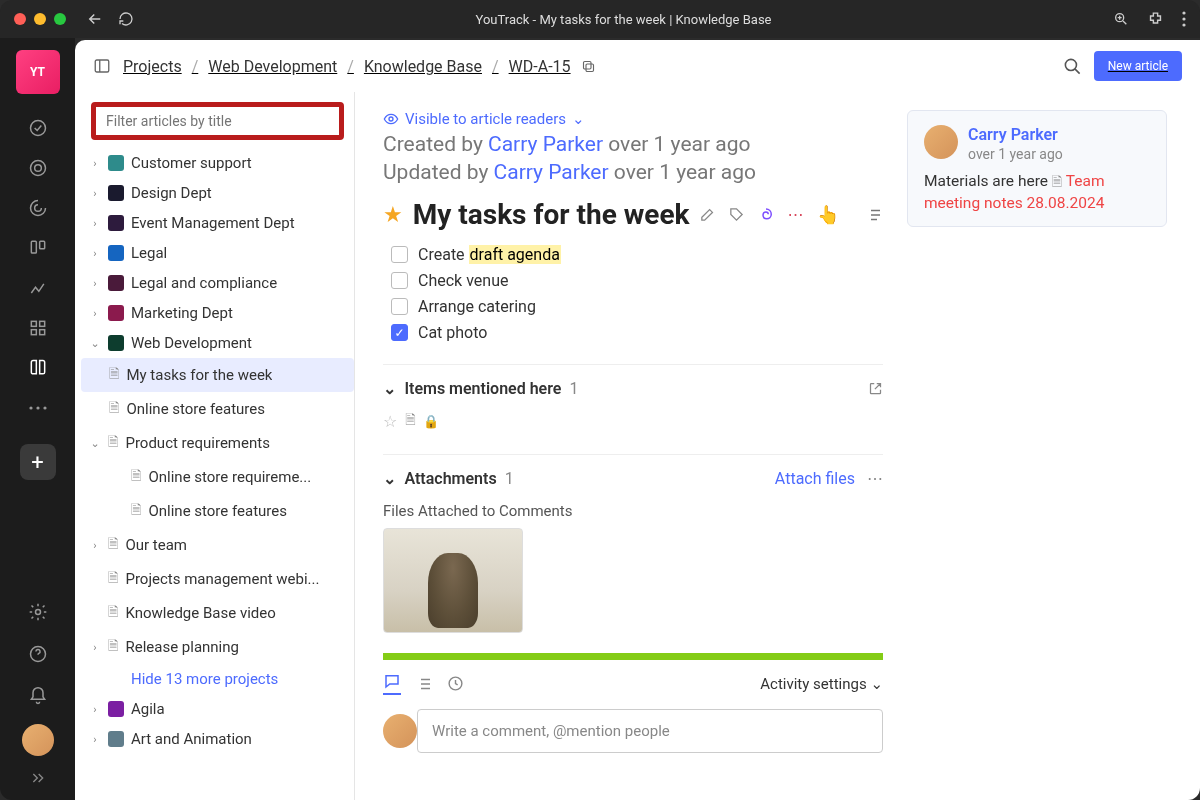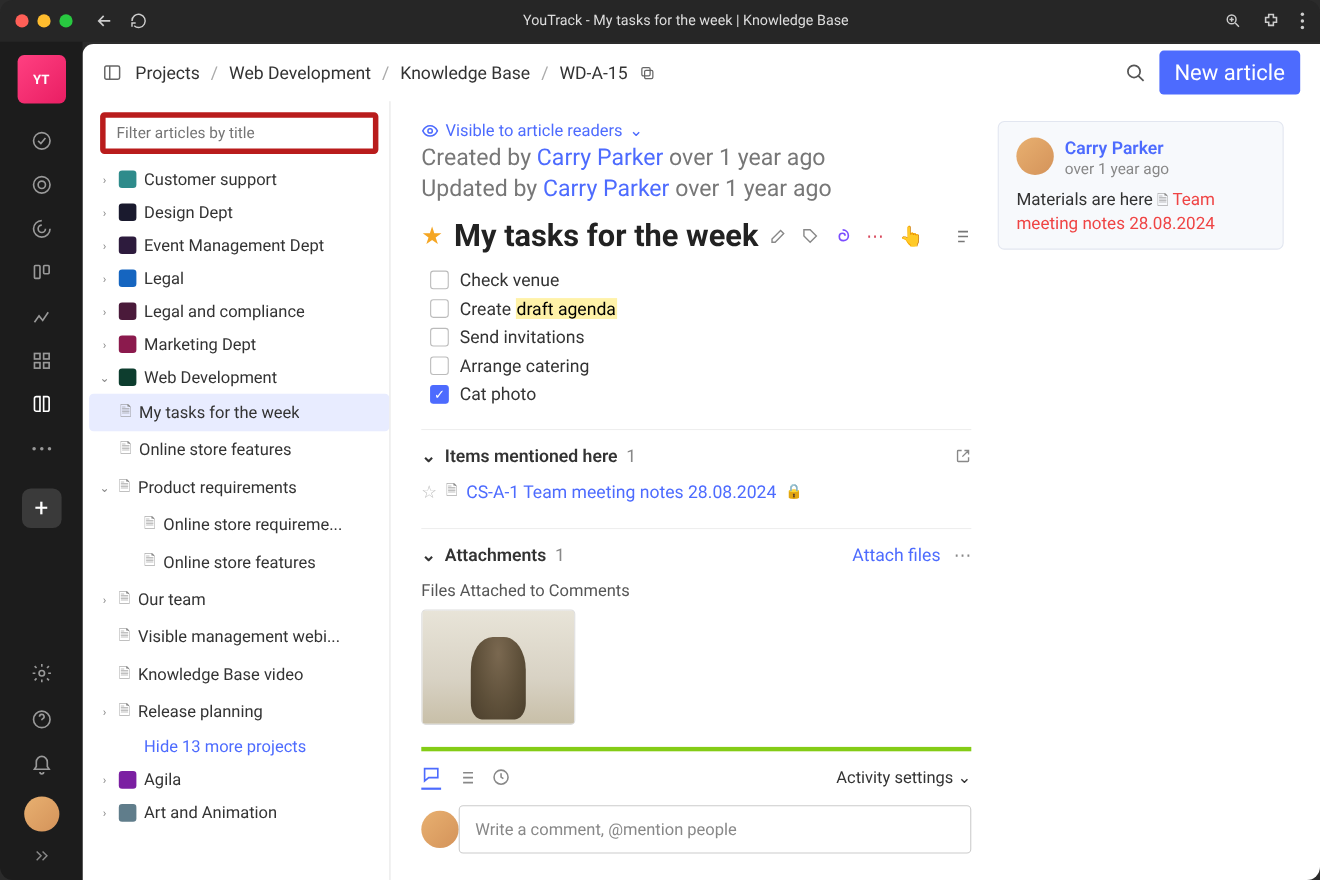--- a/index.html
+++ b/index.html
@@ -20,28 +20,28 @@
 .rail-logo { width:44px; height:44px; background:linear-gradient(135deg,#ff4081,#e91e63); border-radius:6px; display:flex; align-items:center; justify-content:center; font-weight:700; color:#fff; font-size:12px; margin-bottom:8px; }
 .rail-icon { width:28px; height:28px; display:flex; align-items:center; justify-content:center; cursor:pointer; color:#999; }
 .rail-icon.active { color:#fff; }
 .rail-add { width:36px; height:36px; background:#3a3a3a; border-radius:8px; display:flex; align-items:center; justify-content:center; color:#fff; font-size:22px; margin-top:10px; }
 .rail-bottom { margin-top:auto; display:flex; flex-direction:column; align-items:center; gap:14px; padding-bottom:14px; }
 .rail-avatar { width:32px; height:32px; border-radius:50%; background:linear-gradient(135deg,#e8b070,#d4935a); }
 .expand-ic { color:#888; }
 
 
 .panel { flex:1; background:#fff; border-radius:10px 0 0 0; margin-top:2px; display:flex; flex-direction:column; min-width:0; }
-.crumbbar { height:52px; border-bottom:0; display:flex; align-items:center; padding:12px 18px; gap:12px; }
+.crumbbar { height:52px; border-bottom:0; display:flex; align-items:center; padding:12px 18px; gap:12px;text-decoration:underline; }
 .crumb-ic { color:#666; }
 .crumbs { display:flex; align-items:center; gap:10px; font-size:16px; color:#333; }
 .crumbs a { color:#333; text-decoration:none; }
 .crumbs .sep { color:#aaa; }
 .crumb-spacer { flex:1; }
 .search-ic { color:#555; }
-.new-btn { background:#4d6bfe; color:#fff; border:none; border-radius:4px; padding:8px 14px; font-size:20px; cursor:pointer; }
+.new-btn { background:#4d6bfe; color:#fff; border:none; border-radius:4px; padding:8px 14px; font-size:12px; cursor:pointer; }
 
 .body { flex:1; display:flex; min-height:0; }
 
 
 .tree { width:280px; border-right:1px solid #e5e5e5; padding:10px 0 10px 6px; overflow-y:auto; }
 .filter { margin:0 10px 8px; }
 .filter input { width:100%; padding:6px 10px; border:5px solid #b91c1c; border-radius:4px; font-size:14px; }
 .tree-row { display:flex; align-items:center; gap:7px; padding:6px 8px; font-size:15px; color:#333; cursor:pointer; border-radius:4px; }
 .tree-row.sub { padding-left:28px; }
 .tree-row.sub2 { padding-left:50px; }
@@ -80,21 +80,21 @@
 
 .mention-row { display:flex; align-items:center; gap:8px; margin-top:12px; font-size:16px; }
 .mention-row .star-o { color:#bbb; }
 .mention-row a { color:#4d6bfe; text-decoration:none; }
 .lock-ic { color:#aaa; font-size:13px; }
 
 .files-label { font-size:15px; color:#555; margin-top:14px; }
 .thumb { width:140px; height:105px; border:1px solid #ddd; border-radius:4px; margin-top:8px; background:linear-gradient(180deg,#e8e4d8 0%,#d8d2c4 60%,#c8bfa8 100%); display:flex; align-items:flex-end; justify-content:center; }
 .cat { width:50px; height:75px; background:radial-gradient(ellipse at 50% 20%,#7a6850 0%,#5c4e38 60%,#4a3e2c 100%); border-radius:40% 40% 20% 20%; margin-bottom:4px; }
 
-.comment-tabs { display:flex; align-items:center; gap:14px; margin-top:20px; border-top:4px solid #84cc16; padding-top:12px; color:#888; }
+.comment-tabs { display:flex; align-items:center; gap:14px; margin-top:20px; border-top:7px solid #84cc16; padding-top:12px; color:#888; }
 .comment-tabs .active { color:#4d6bfe; border-bottom:2px solid #4d6bfe; padding-bottom:3px; }
 .comment-tabs .spacer { flex:1; }
 .activity-link { color:#333; font-size:15px; }
 
 .comment-input-row { display:flex; align-items:center; margin-top:14px; }
 .avatar-sm { width:34px; height:34px; border-radius:50%; background:linear-gradient(135deg,#e8b070,#d4935a); flex-shrink:0; }
 .comment-input { flex:1; border:1px solid #ccc; border-radius:4px; padding:12px 14px; font-size:15px; color:#888; }
 
 
 .side { width:260px; flex-shrink:0; }
@@ -331,21 +331,21 @@
           </div>
 
         <div class="tree-row">
             <span class="chev">›</span>
             <span class="doc-ic">🗎</span>
             <span class="tree-label">Our team</span>
           </div>
         <div class="tree-row">
             <span class="chev"></span>
             <span class="doc-ic">🗎</span>
-            <span class="tree-label">Visible management webi...</span>
+            <span class="tree-label">Projects management webi...</span>
           </div>
         <div class="tree-row">
             <span class="chev"></span>
             <span class="doc-ic">🗎</span>
             <span class="tree-label">Knowledge Base video</span>
           </div>
         <div class="tree-row">
             <span class="chev">›</span>
             <span class="doc-ic">🗎</span>
             <span class="tree-label">Release planning</span>
@@ -405,29 +405,25 @@
             <span class="toc-ic">
                 <svg width="18" height="18" viewBox="0 0 24 24" fill="none" stroke="currentColor" stroke-width="2">
                   <path d="M8 6h12M8 12h12M8 18h8M4 6h.01M4 12h.01M4 18h.01"></path>
                 </svg>
               </span>
           </div>
 
           <div class="checklist">
             <div class="check-row">
                 <span class="cbox"></span>
-                <span>Check venue</span>
-              </div>
-            <div class="check-row">
-                <span class="cbox"></span>
                 <span><span>Create </span><mark>draft agenda</mark></span>
               </div>
             <div class="check-row">
                 <span class="cbox"></span>
-                <span>Send invitations</span>
+                <span>Check venue</span>
               </div>
             <div class="check-row">
                 <span class="cbox"></span>
                 <span>Arrange catering</span>
               </div>
             <div class="check-row">
                 <span class="cbox checked">✓</span>
                 <span>Cat photo</span>
               </div>
           </div>
@@ -438,21 +434,20 @@
             <span class="count">1</span>
             <span class="right">
                 <svg width="15" height="15" viewBox="0 0 24 24" fill="none" stroke="currentColor" stroke-width="2">
                   <path d="M14 4h6v6M20 4l-9 9M10 4H5a1 1 0 0 0-1 1v14a1 1 0 0 0 1 1h14a1 1 0 0 0 1-1v-5"></path>
                 </svg>
               </span>
           </div>
           <div class="mention-row">
             <span class="star-o">☆</span>
             <span class="doc-ic">🗎</span>
-            <a href="#">CS-A-1 Team meeting notes 28.08.2024</a>
             <span class="lock-ic">🔒</span>
           </div>
 
           <div class="section-hd">
             <span>⌄</span>
             <span>Attachments</span>
             <span class="count">1</span>
             <div class="right">
               <a href="#" class="right-link">Attach files</a>
               <span>⋯</span>

